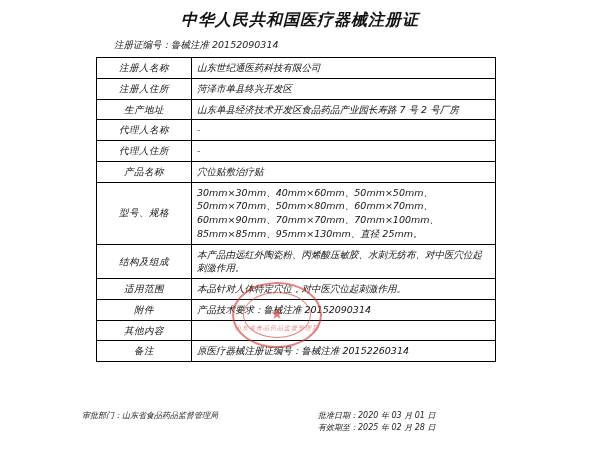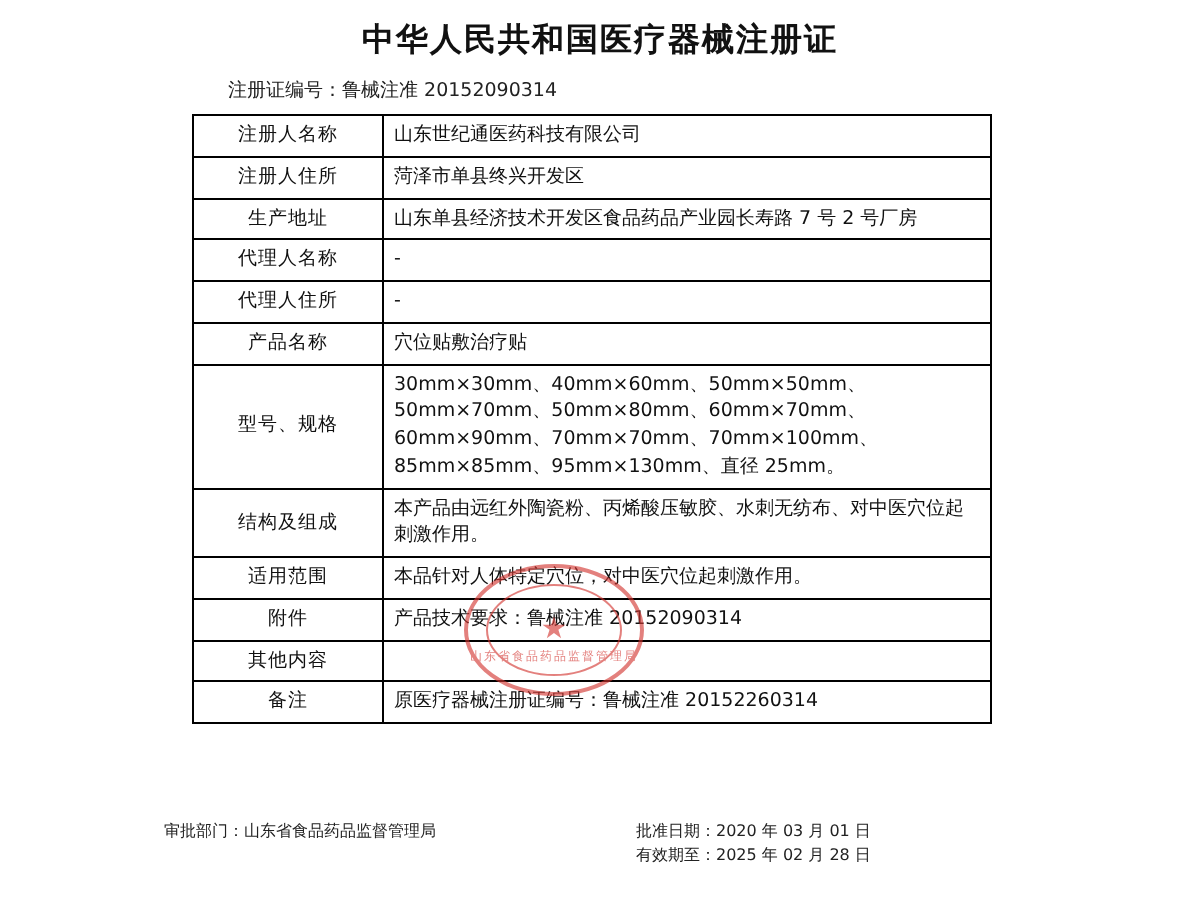--- a/index.html
+++ b/index.html
@@ -12,20 +12,21 @@
     background: #ffffff;
     font-family: "DejaVu Sans", "Liberation Sans", sans-serif;
     color: #1a1a1a;
     overflow: hidden;
   }
   .page {
     position: relative;
     width: 600px;
     height: 336px;
     box-sizing: border-box;
+    font-style: italic;
   }
   .doc-title {
     text-align: center;
     font-size: 16px;
     font-weight: bold;
     letter-spacing: 1px;
     padding-top: 10px;
     padding-bottom: 8px;
     color: #111;
   }

